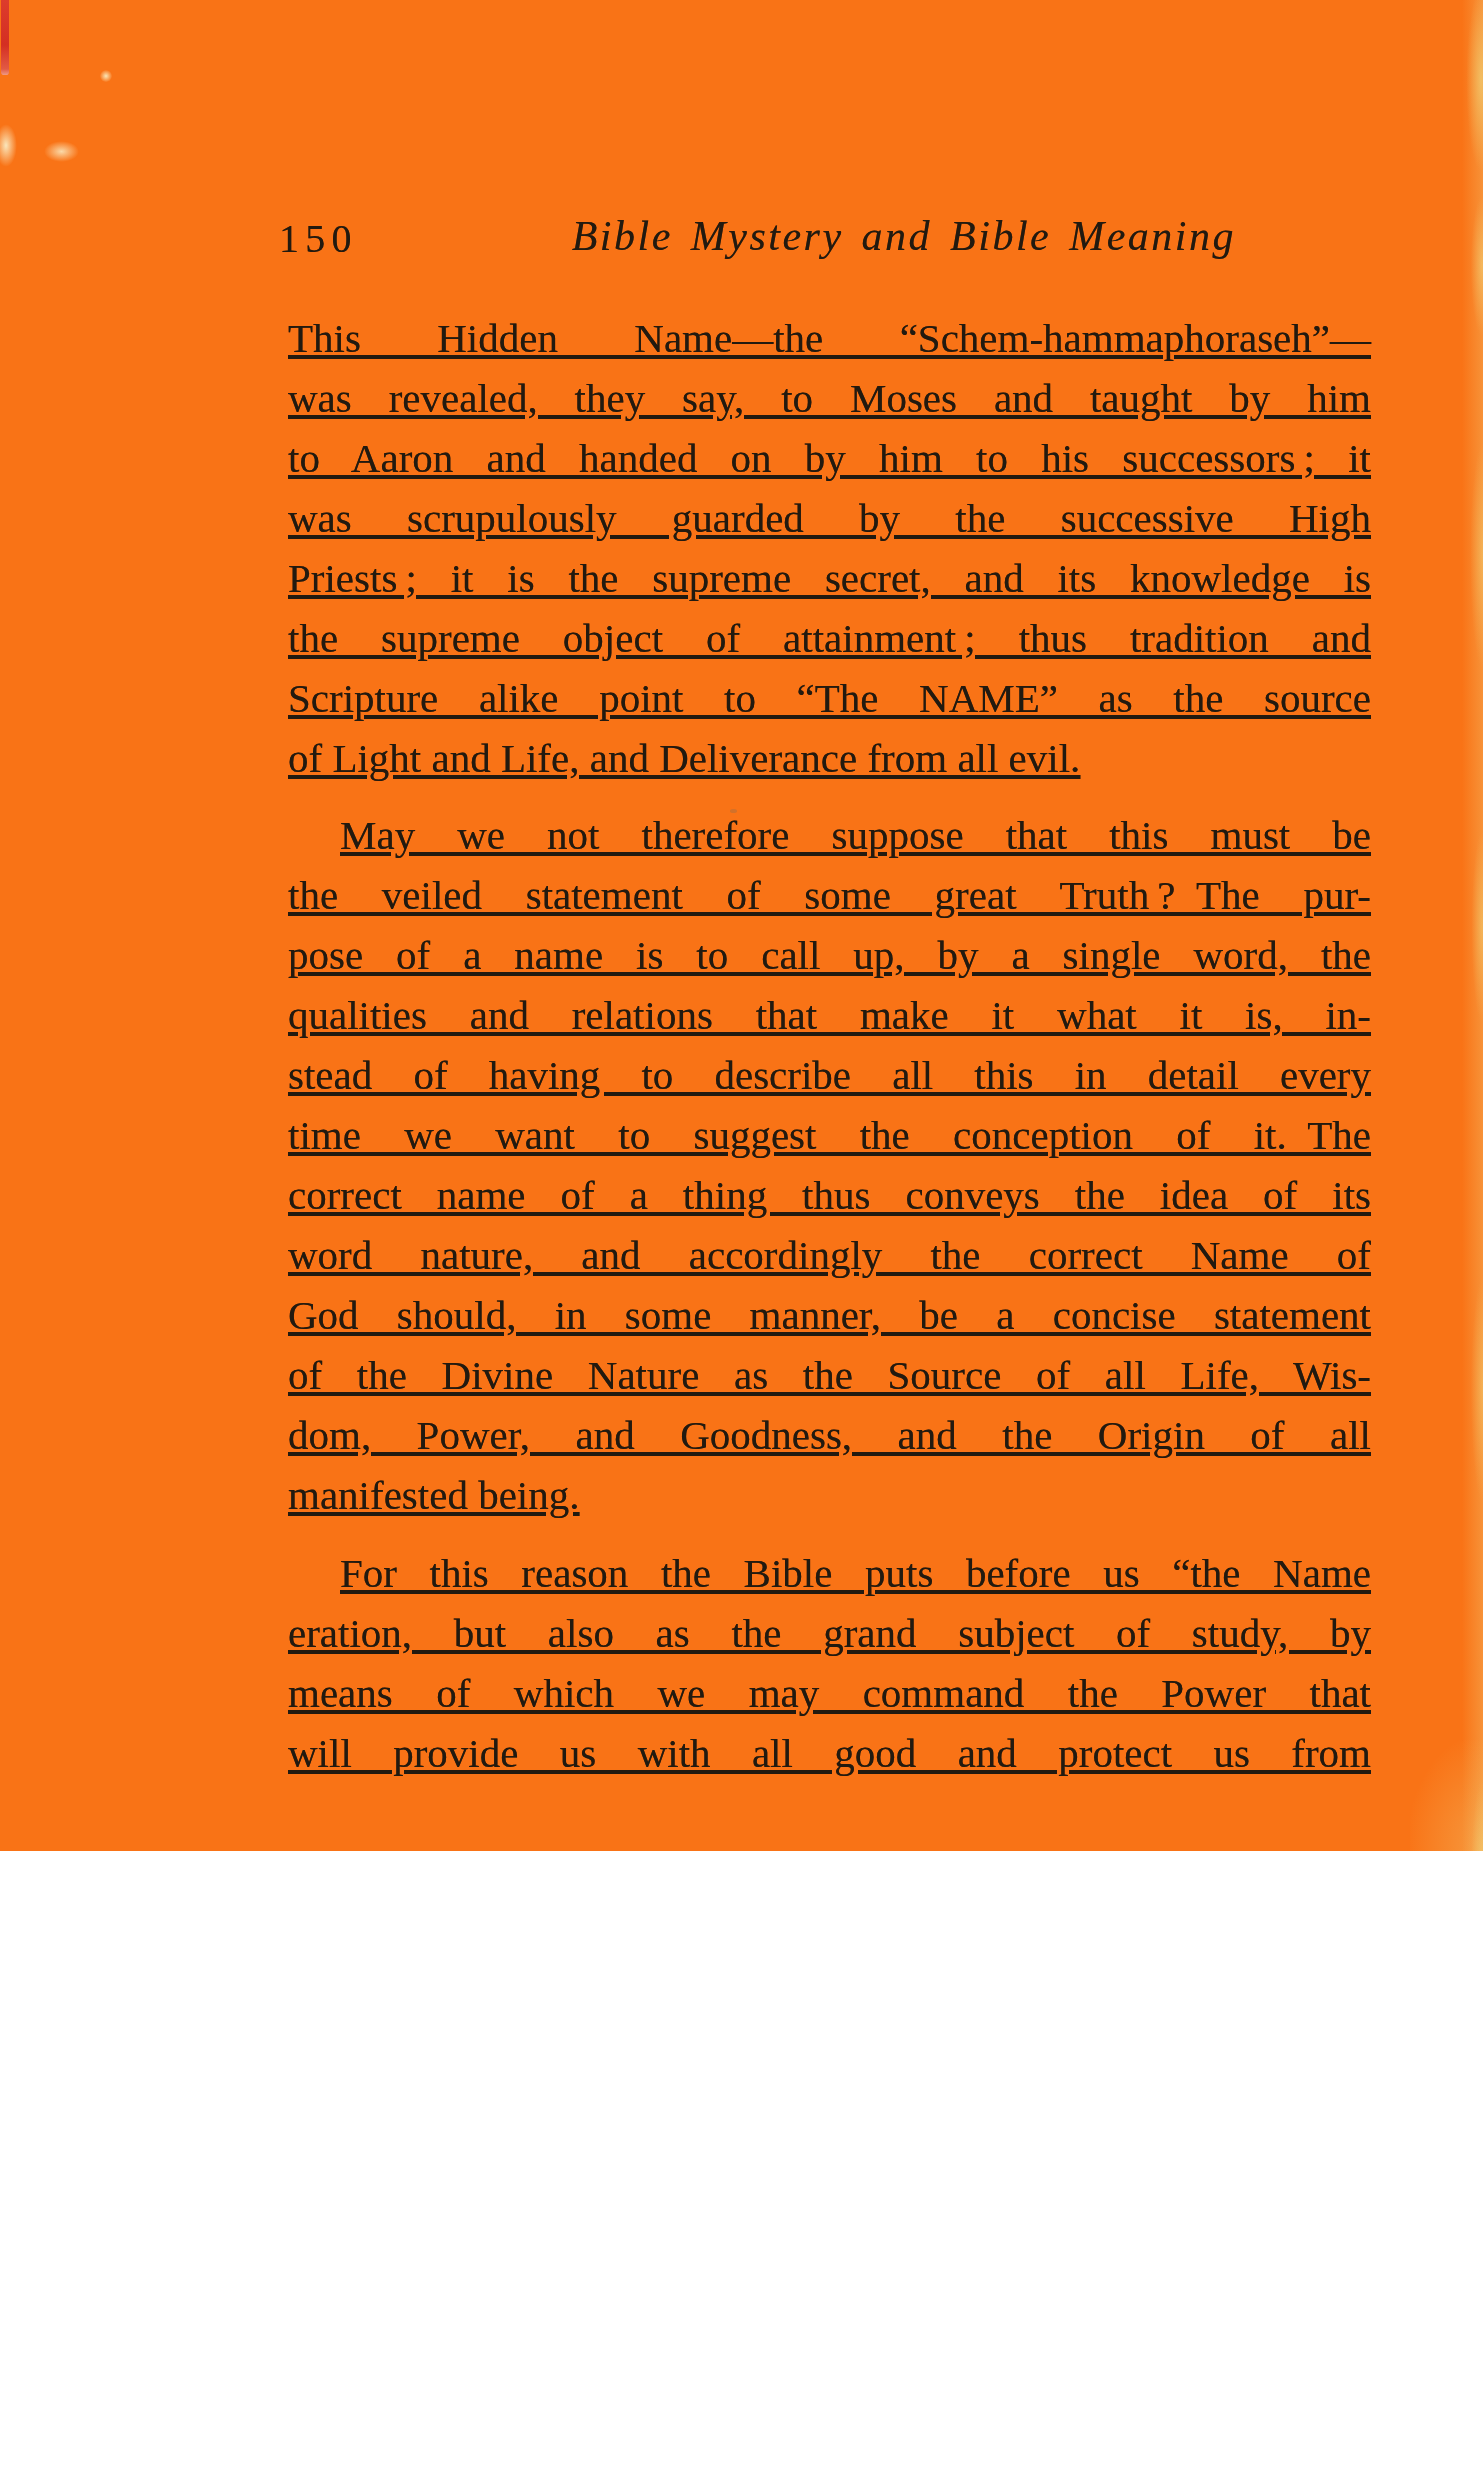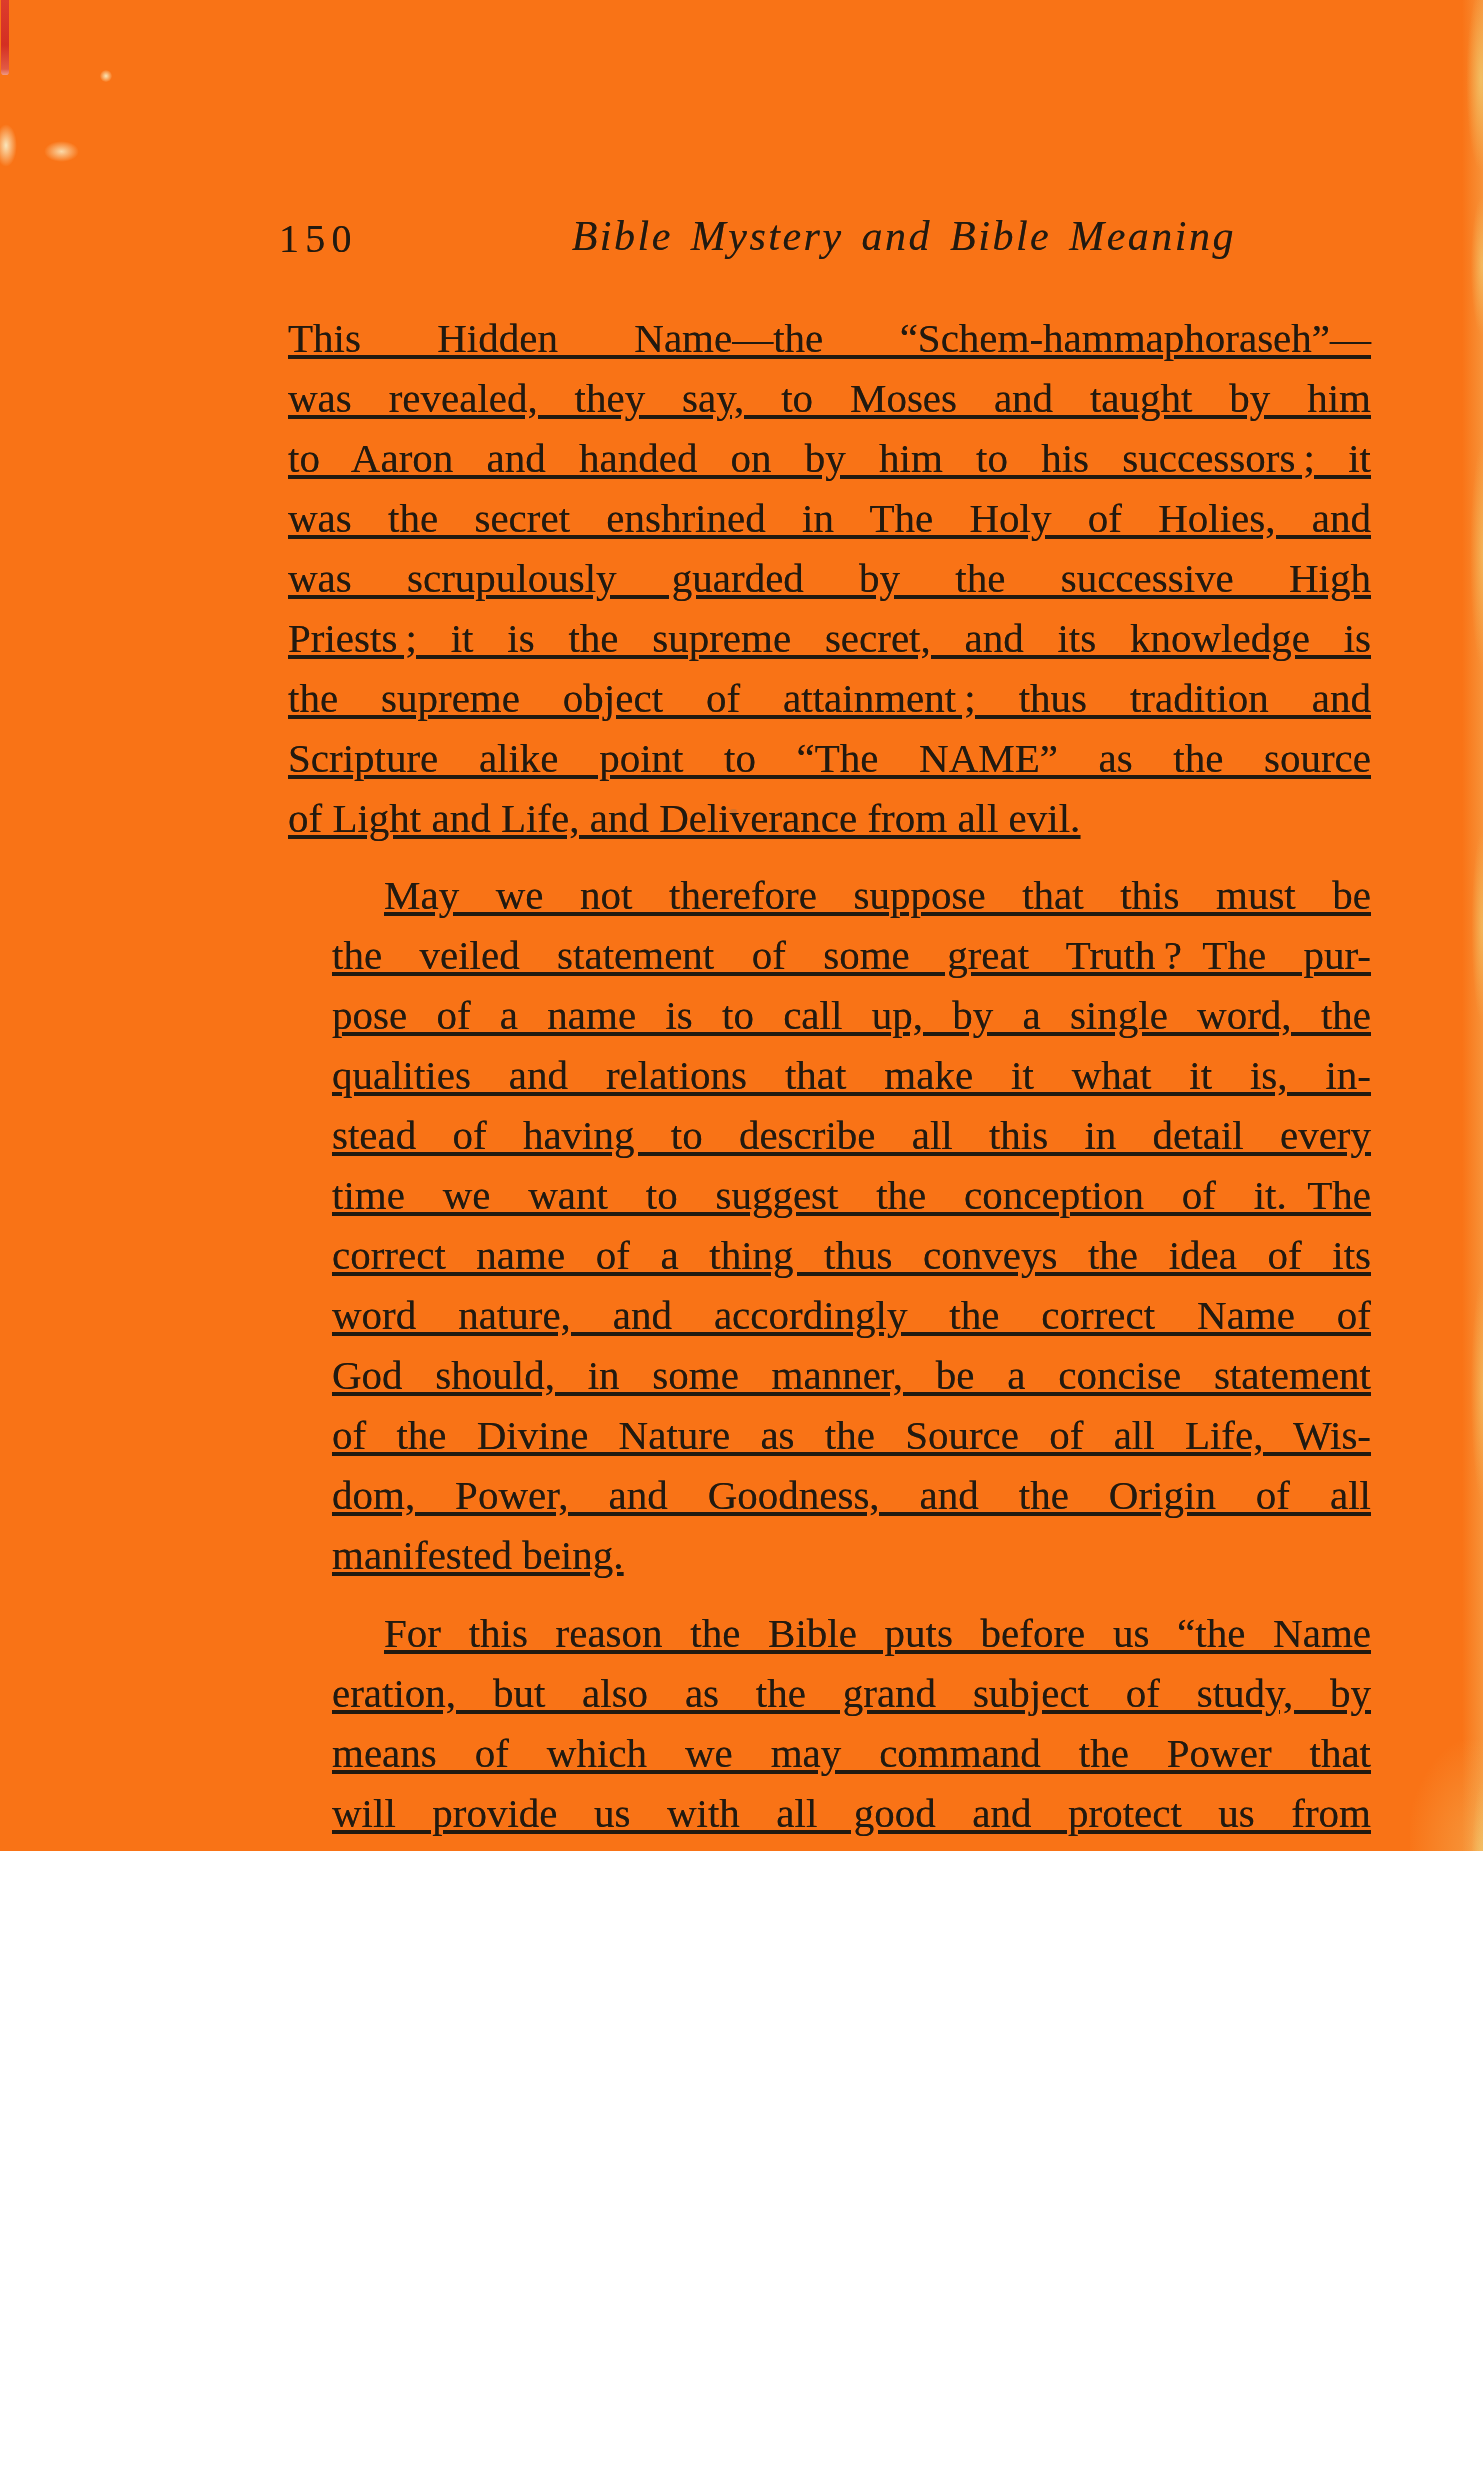--- a/index.html
+++ b/index.html
@@ -23,21 +23,21 @@
     font-size:42px;line-height:52px;letter-spacing:2.5px;word-spacing:5px;
     text-shadow:0 0 0.6px rgba(25,18,8,.6);
   }
   
   .body-text{
     position:absolute;left:288px;top:308px;width:1083px;
     font-size:41px;line-height:60px;
     text-shadow:0 0 0.6px rgba(25,18,8,.7);
   }
   .para{margin:0;}
-  .para + .para{margin-top:17.3px;margin-left:44px;}
+  .para + .para{margin-top:17.3px;}
   .line{
     text-align:justify;
     -moz-text-align-last:justify;
     text-align-last:justify;
     text-decoration:underline;
   }
   .line.no-just{
     text-align:left;
     -moz-text-align-last:left;
     text-align-last:left;
@@ -95,21 +95,20 @@
   <div class="smudge speck-g"></div>
 
   <div class="folio">150</div>
   <div class="running-title">Bible Mystery and Bible Meaning</div>
 
   <div class="body-text">
       <div class="para">
         <div class="line">This Hidden Name—the “Schem-hammaphoraseh”—</div>
         <div class="line">was revealed, they say, to Moses and taught by him</div>
         <div class="line">to Aaron and handed on by him to his successors ; it</div>
-        <div class="line">was the secret enshrined in The Holy of Holies, and</div>
         <div class="line">was scrupulously guarded by the successive High</div>
         <div class="line">Priests ; it is the supreme secret, and its knowledge is</div>
         <div class="line">the supreme object of attainment ; thus tradition and</div>
         <div class="line">Scripture alike point to “The NAME” as the source</div>
         <div class="line no-just">of Light and Life, and Deliverance from all evil.</div>
       </div>
       <div class="para indent">
         <div class="line">May we not therefore suppose that this must be</div>
         <div class="line">the veiled statement of some great Truth ? The pur-</div>
         <div class="line">pose of a name is to call up, by a single word, the</div>

